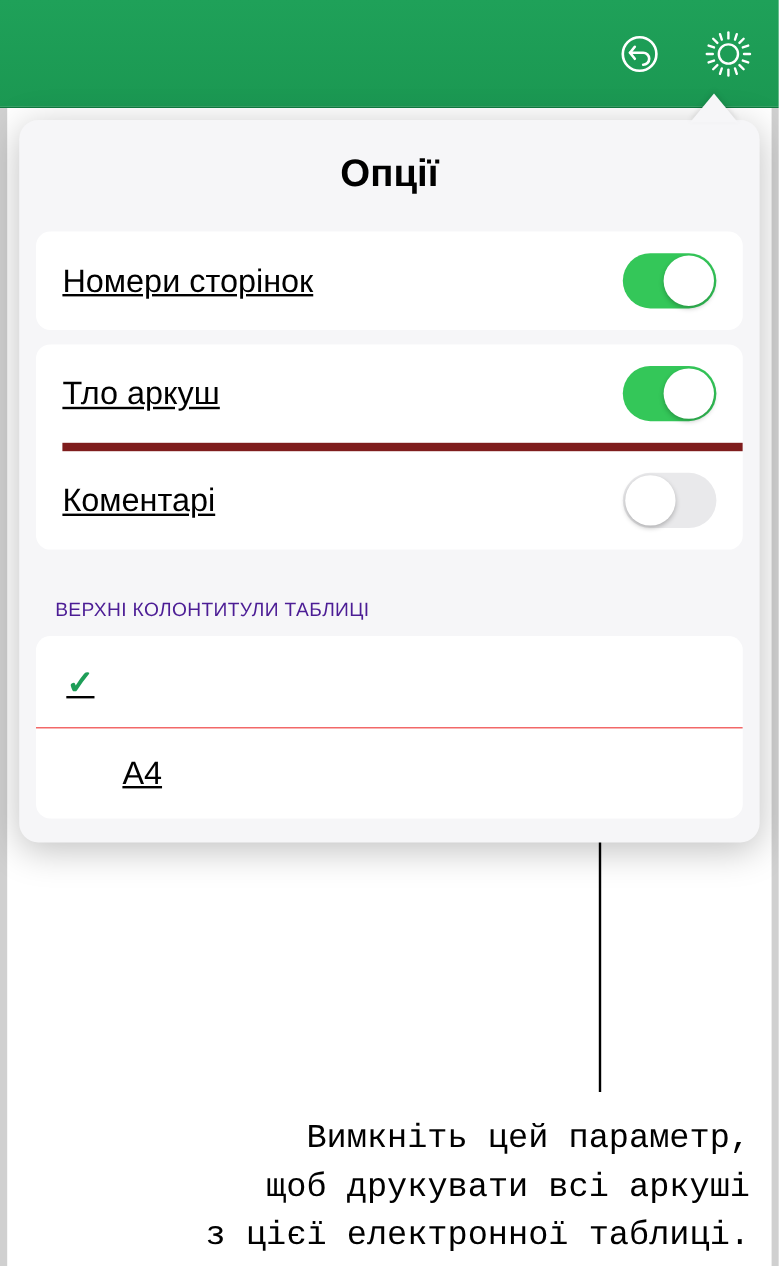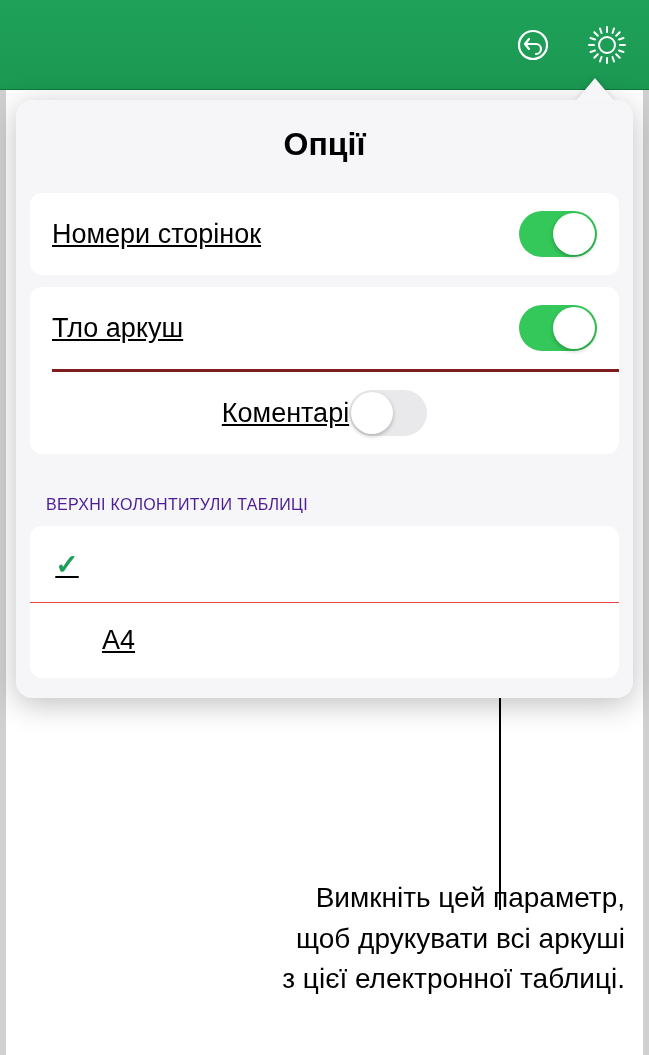--- a/index.html
+++ b/index.html
@@ -82,24 +82,23 @@
     .row {
       display: flex;
       align-items: center;
       justify-content: space-between;
       padding: 18px 22px;
       font-size: 27px;
       color: #000;
       min-height: 76px;
     }
     .row + .row {
-      border-top: 3px solid #7f1d1d;
+      border-top: 7px solid #7f1d1d;
       margin-left: 22px;
       padding-left: 0;
-      justify-content: center;
     }
     .row + .row .row-label {
       margin-left: 0;
     }
     .switch {
       position: relative;
       width: 78px;
       height: 46px;
       border-radius: 23px;
       flex-shrink: 0;
@@ -142,28 +141,28 @@
       display: flex;
       justify-content: center;
     }
     .checkmark {
       color: #1e9e58;
       font-size: 28px;
       font-weight: bold;
     }
     .callout {
       position: absolute;
-      top: 878px;
+      top: 930px;
       left: 0;
       right: 24px;
       text-align: right;
       font-size: 28px;
       line-height: 1.45;
       color: #000;
-      font-family: Liberation Sans, sans-serif;
+      font-family: Liberation Mono, monospace;
     }
     .callout-line {
       position: absolute;
       top: 635px;
       left: 499px;
       width: 2px;
       height: 275px;
       background: #000;
     }
     .bg-sheet {

